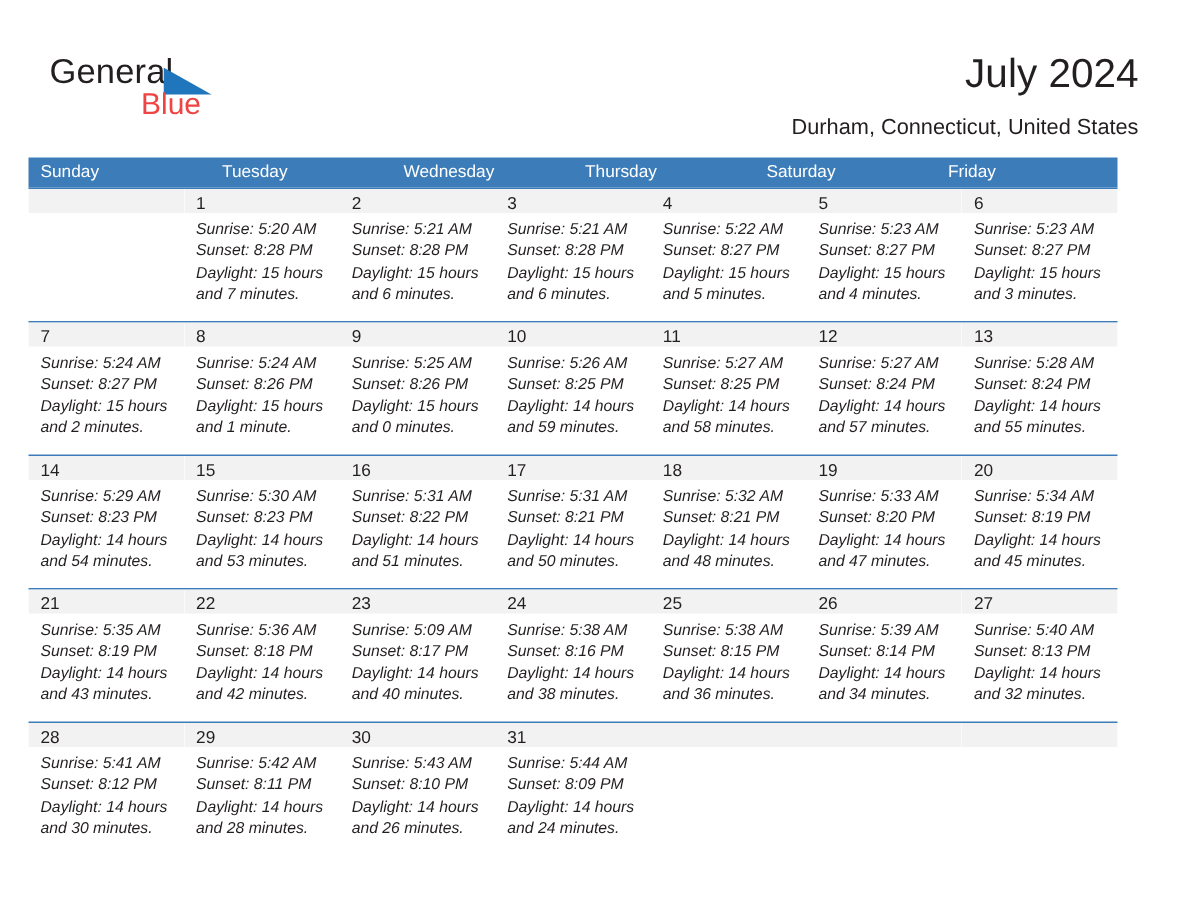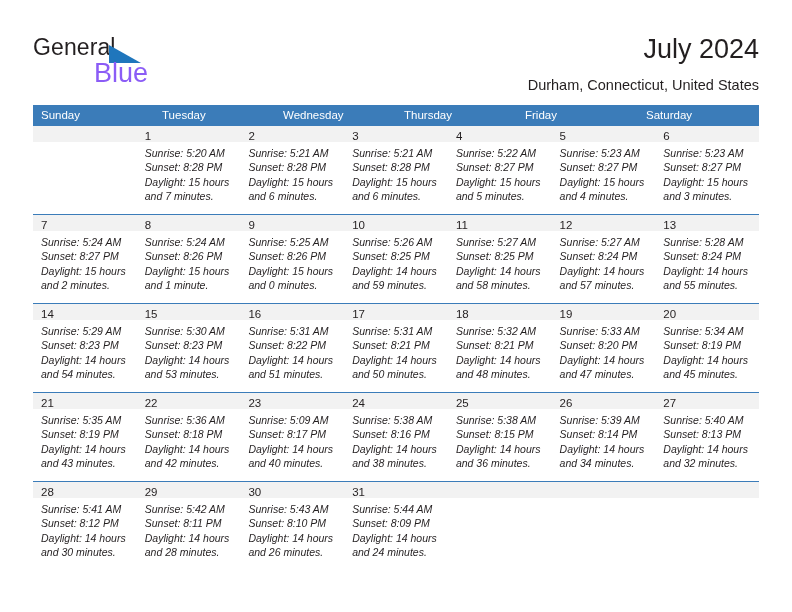--- a/index.html
+++ b/index.html
@@ -50,22 +50,22 @@
     left: 76px;
     top: 9px;
     width: 34px;
     height: 20px;
   }
   .brand-mark svg { display: block; }
   .brand-blue {
     position: absolute;
     left: 61px;
     top: 24px;
-    font-size: 27px;
-    color: #8b5cf6;
+    font-size: 20px;
+    color: #ef4444;
   }
 
   .title {
     position: absolute;
     right: 33px;
     top: 34px;
     font-size: 27px;
     color: #231f20;
     text-align: left;
     white-space: nowrap;
@@ -75,21 +75,21 @@
     right: 33px;
     top: 77px;
     font-size: 14.5px;
     color: #231f20;
     white-space: nowrap;
   }
 
   
   .calendar {
     position: absolute;
-    left: 33px;
+    left: 19px;
     top: 105px;
     width: 726px;
   }
   .weekday-row {
     display: flex;
     background: #3b7cb9;
     height: 20px;
   }
   .weekday-cell {
     flex: 1 1 0;
@@ -165,22 +165,22 @@
 
   </div>
 
   <div class="calendar">
 
     <div class="weekday-row">
       <div class="weekday-cell">Sunday</div>
       <div class="weekday-cell">Tuesday</div>
       <div class="weekday-cell">Wednesday</div>
       <div class="weekday-cell">Thursday</div>
+      <div class="weekday-cell">Saturday</div>
       <div class="weekday-cell">Friday</div>
-      <div class="weekday-cell">Saturday</div>
     </div>
 
     <div class="week-row">
       <div class="day-cell empty">
         <div class="day-number-band"><span class="day-number"></span></div>
         <div class="day-details">
           <div></div>
           <div></div>
           <div></div>
           <div></div>

